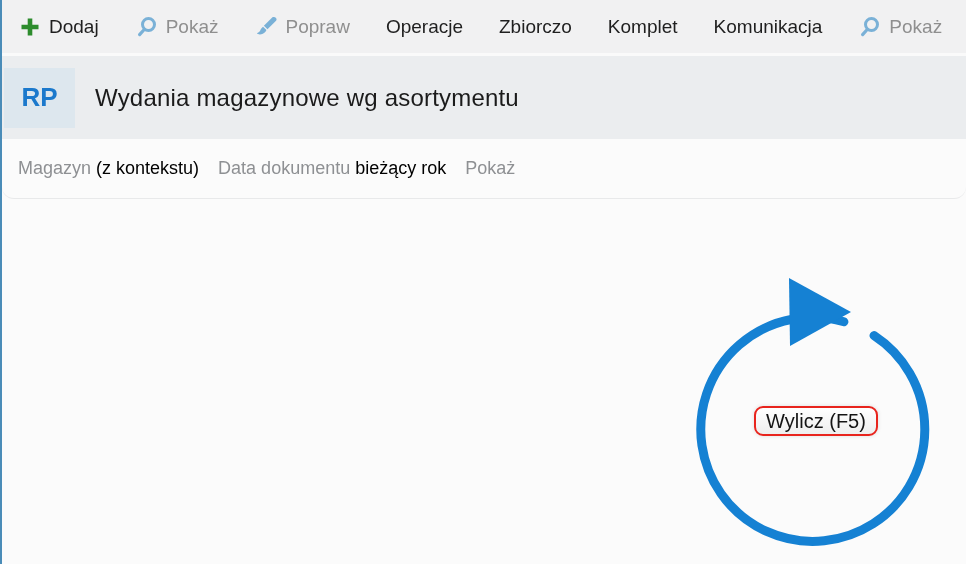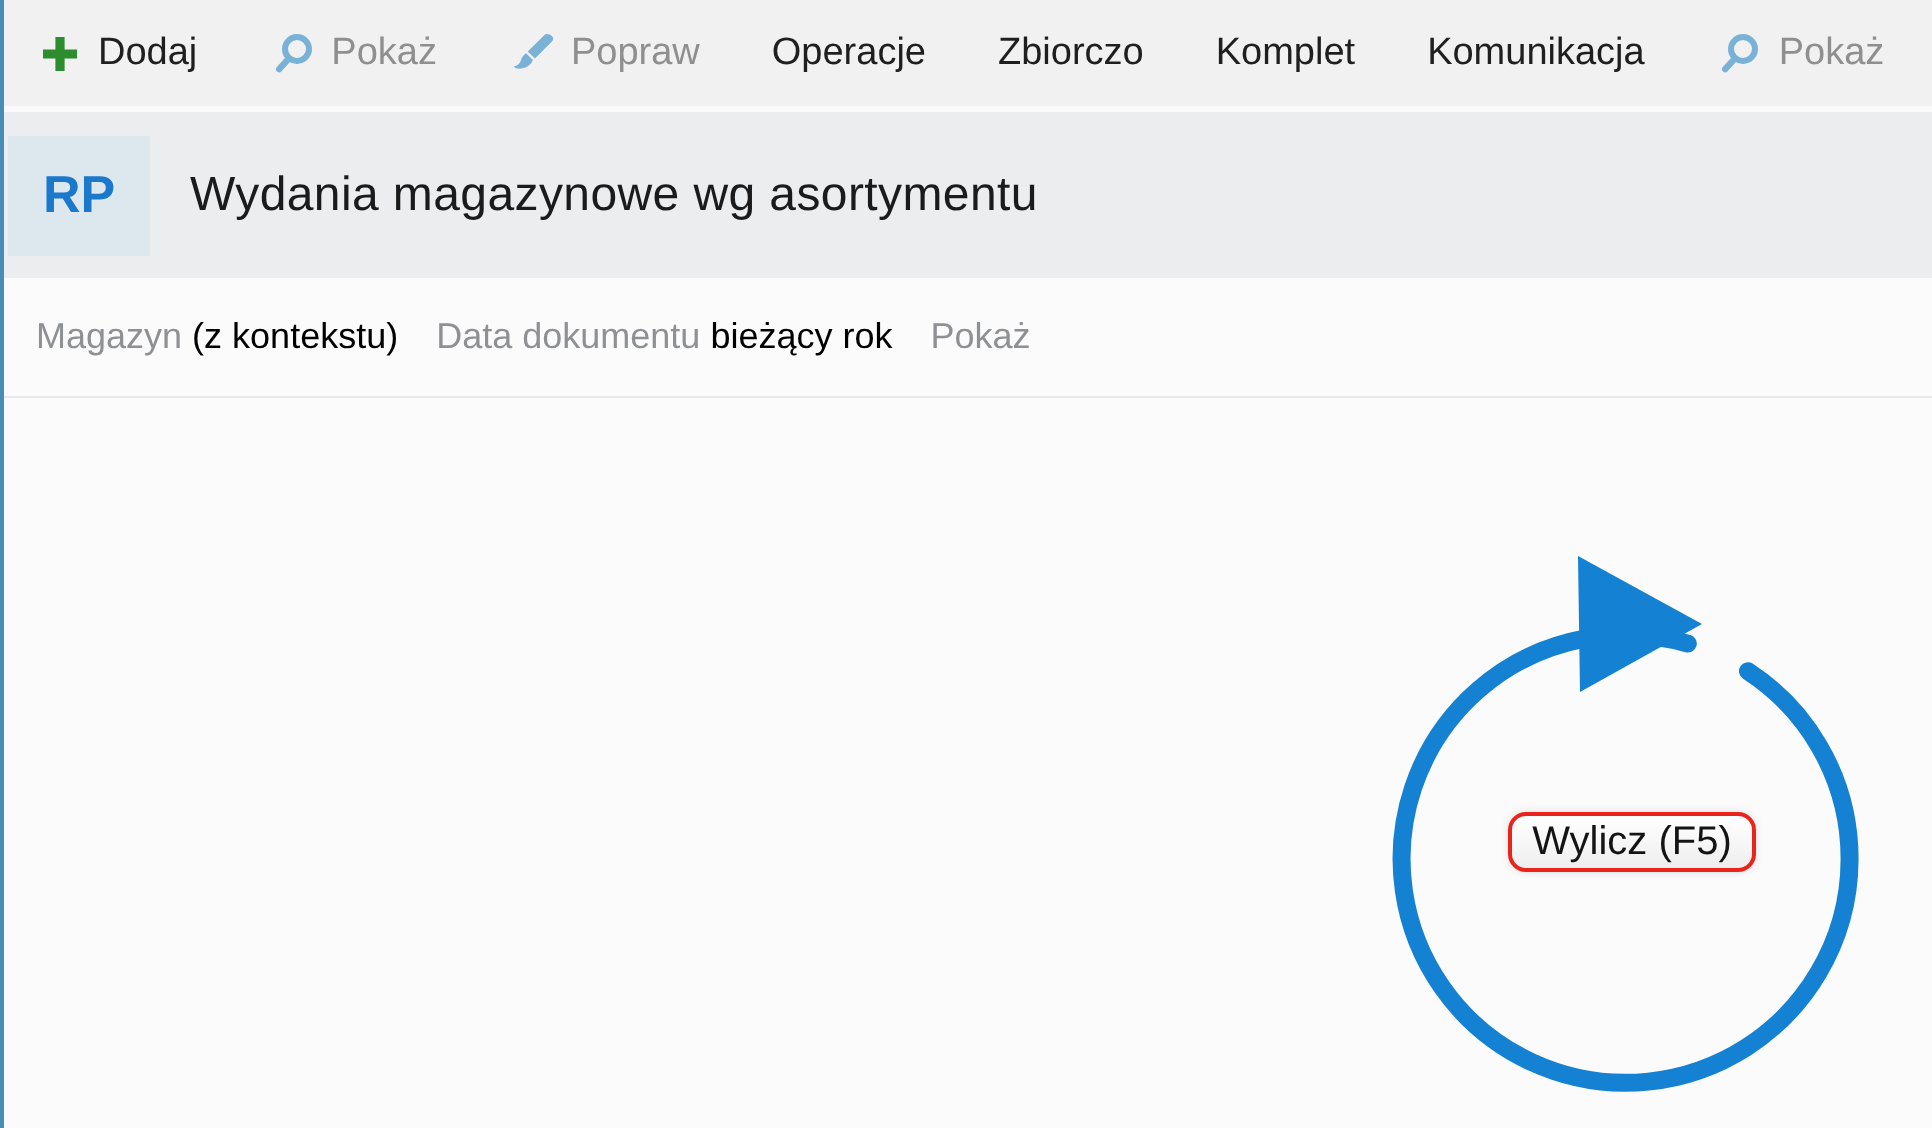--- a/index.html
+++ b/index.html
@@ -61,20 +61,21 @@
   .filterbar {
     height: 60px; flex: 0 0 60px;
     background: #fbfbfb;
     border-bottom: 1px solid #e8e9ea;
     display: flex; align-items: center;
     padding-left: 16px;
     gap: 19px;
     font-size: 18px;
     white-space: nowrap;
     overflow: hidden;
+    border-radius: 12px;
   }
   .filter { display: flex; align-items: center; gap: 5px; cursor: pointer; flex: 0 0 auto; }
   .f-label { color: #8e9093; }
   .f-link  { color: #000000; }
 
   
   .main {
     flex: 1 1 auto;
     background: #fbfbfb;
     position: relative;

